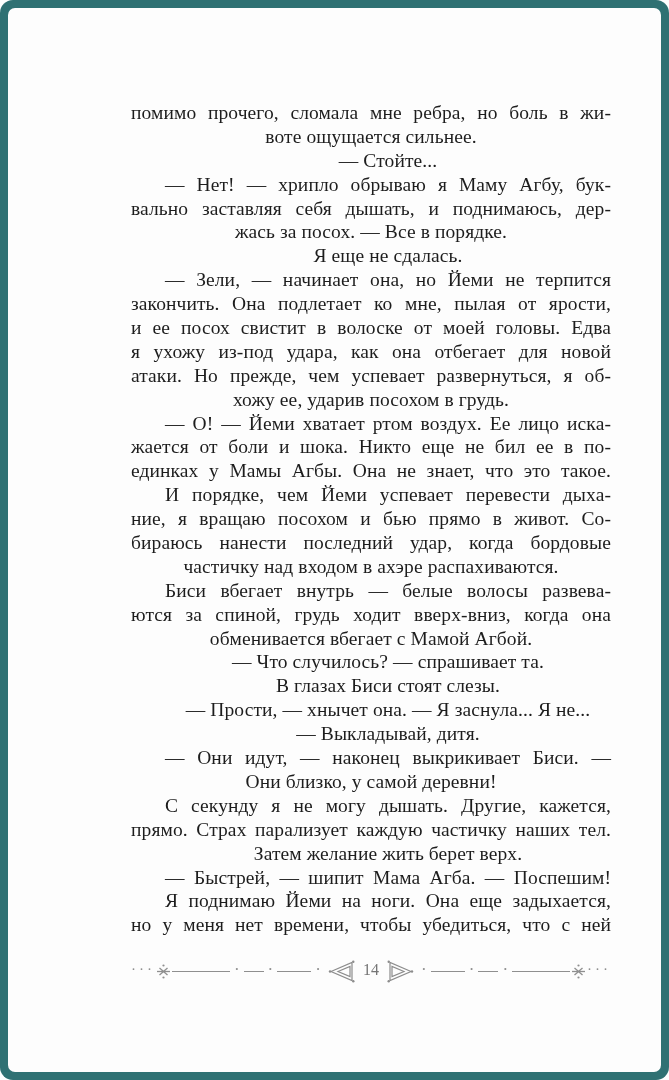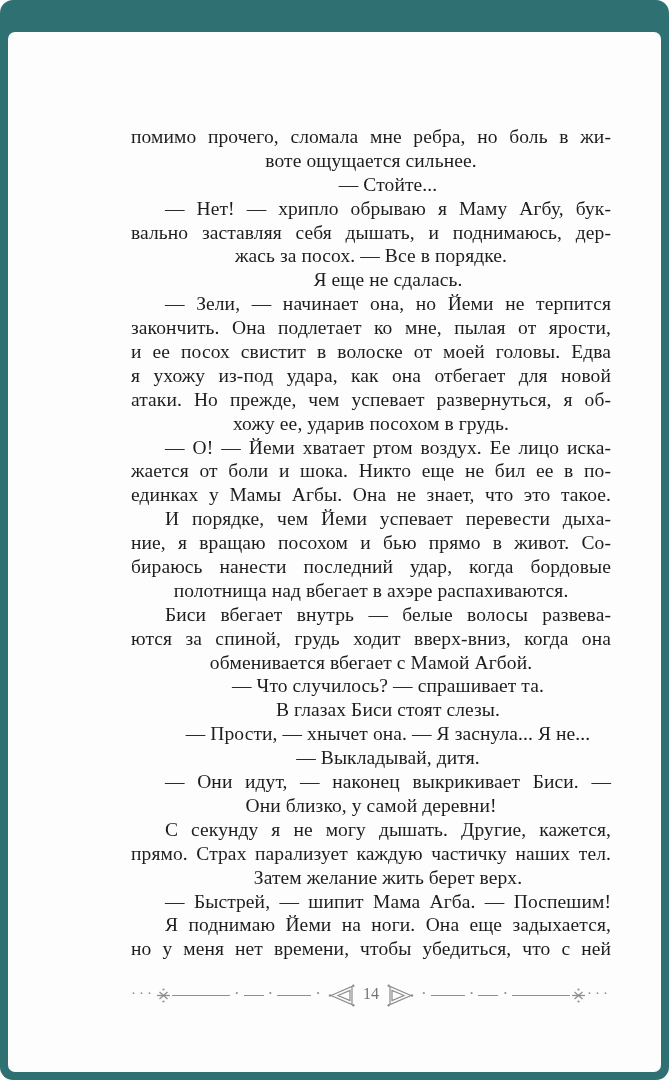--- a/index.html
+++ b/index.html
@@ -8,21 +8,21 @@
     --ink:#1d1d1d;
     --orn:#8f8f8f;
     --num:#757575;
   }
   html,body{margin:0;padding:0;}
   body{
     width:669px;height:1080px;position:relative;overflow:hidden;
     background:#ffffff;font-family:"Liberation Serif","DejaVu Serif",serif;
   }
   .frame{position:absolute;inset:0;background:var(--frame);border-radius:13px;}
-  .page{position:absolute;inset:8px;background:var(--paper);border-radius:7px;margin-top:24px;}
+  .page{position:absolute;inset:8px;background:var(--paper);border-radius:7px;}
   .textblock{
     position:absolute;left:123px;top:93px;width:480px;
     color:var(--ink);font-size:19.5px;line-height:23.9px;letter-spacing:.1px;
   }
   .line{height:23.9px;white-space:normal;text-align:center;}
   .line.just{text-align:justify;text-align-last:justify;}
   .line.indent{padding-left:34px;}
   .footer{
     position:absolute;left:123px;top:950px;width:480px;height:26px;
     display:flex;align-items:center;color:var(--orn);
@@ -59,21 +59,21 @@
         <div class="line just">и ее посох свистит в волоске от моей головы. Едва</div>
         <div class="line just">я ухожу из-под удара, как она отбегает для новой</div>
         <div class="line just">атаки. Но прежде, чем успевает развернуться, я об-</div>
         <div class="line">хожу ее, ударив посохом в грудь.</div>
         <div class="line indent just">— О! — Йеми хватает ртом воздух. Ее лицо иска-</div>
         <div class="line just">жается от боли и шока. Никто еще не бил ее в по-</div>
         <div class="line just">единках у Мамы Агбы. Она не знает, что это такое.</div>
         <div class="line indent just">И порядке, чем Йеми успевает перевести дыха-</div>
         <div class="line just">ние, я вращаю посохом и бью прямо в живот. Со-</div>
         <div class="line just">бираюсь нанести последний удар, когда бордовые</div>
-        <div class="line">полотнища над вбегает в ахэре распахиваются.</div>
+        <div class="line">частичку над входом в ахэре распахиваются.</div>
         <div class="line indent just">Биси вбегает внутрь — белые волосы развева-</div>
         <div class="line just">ются за спиной, грудь ходит вверх-вниз, когда она</div>
         <div class="line">обменивается вбегает с Мамой Агбой.</div>
         <div class="line indent">— Что случилось? — спрашивает та.</div>
         <div class="line indent">В глазах Биси стоят слезы.</div>
         <div class="line indent">— Прости, — хнычет она. — Я заснула... Я не...</div>
         <div class="line indent">— Выкладывай, дитя.</div>
         <div class="line indent just">— Они идут, — наконец выкрикивает Биси. —</div>
         <div class="line">Они близко, у самой деревни!</div>
         <div class="line indent just">С секунду я не могу дышать. Другие, кажется,</div>

